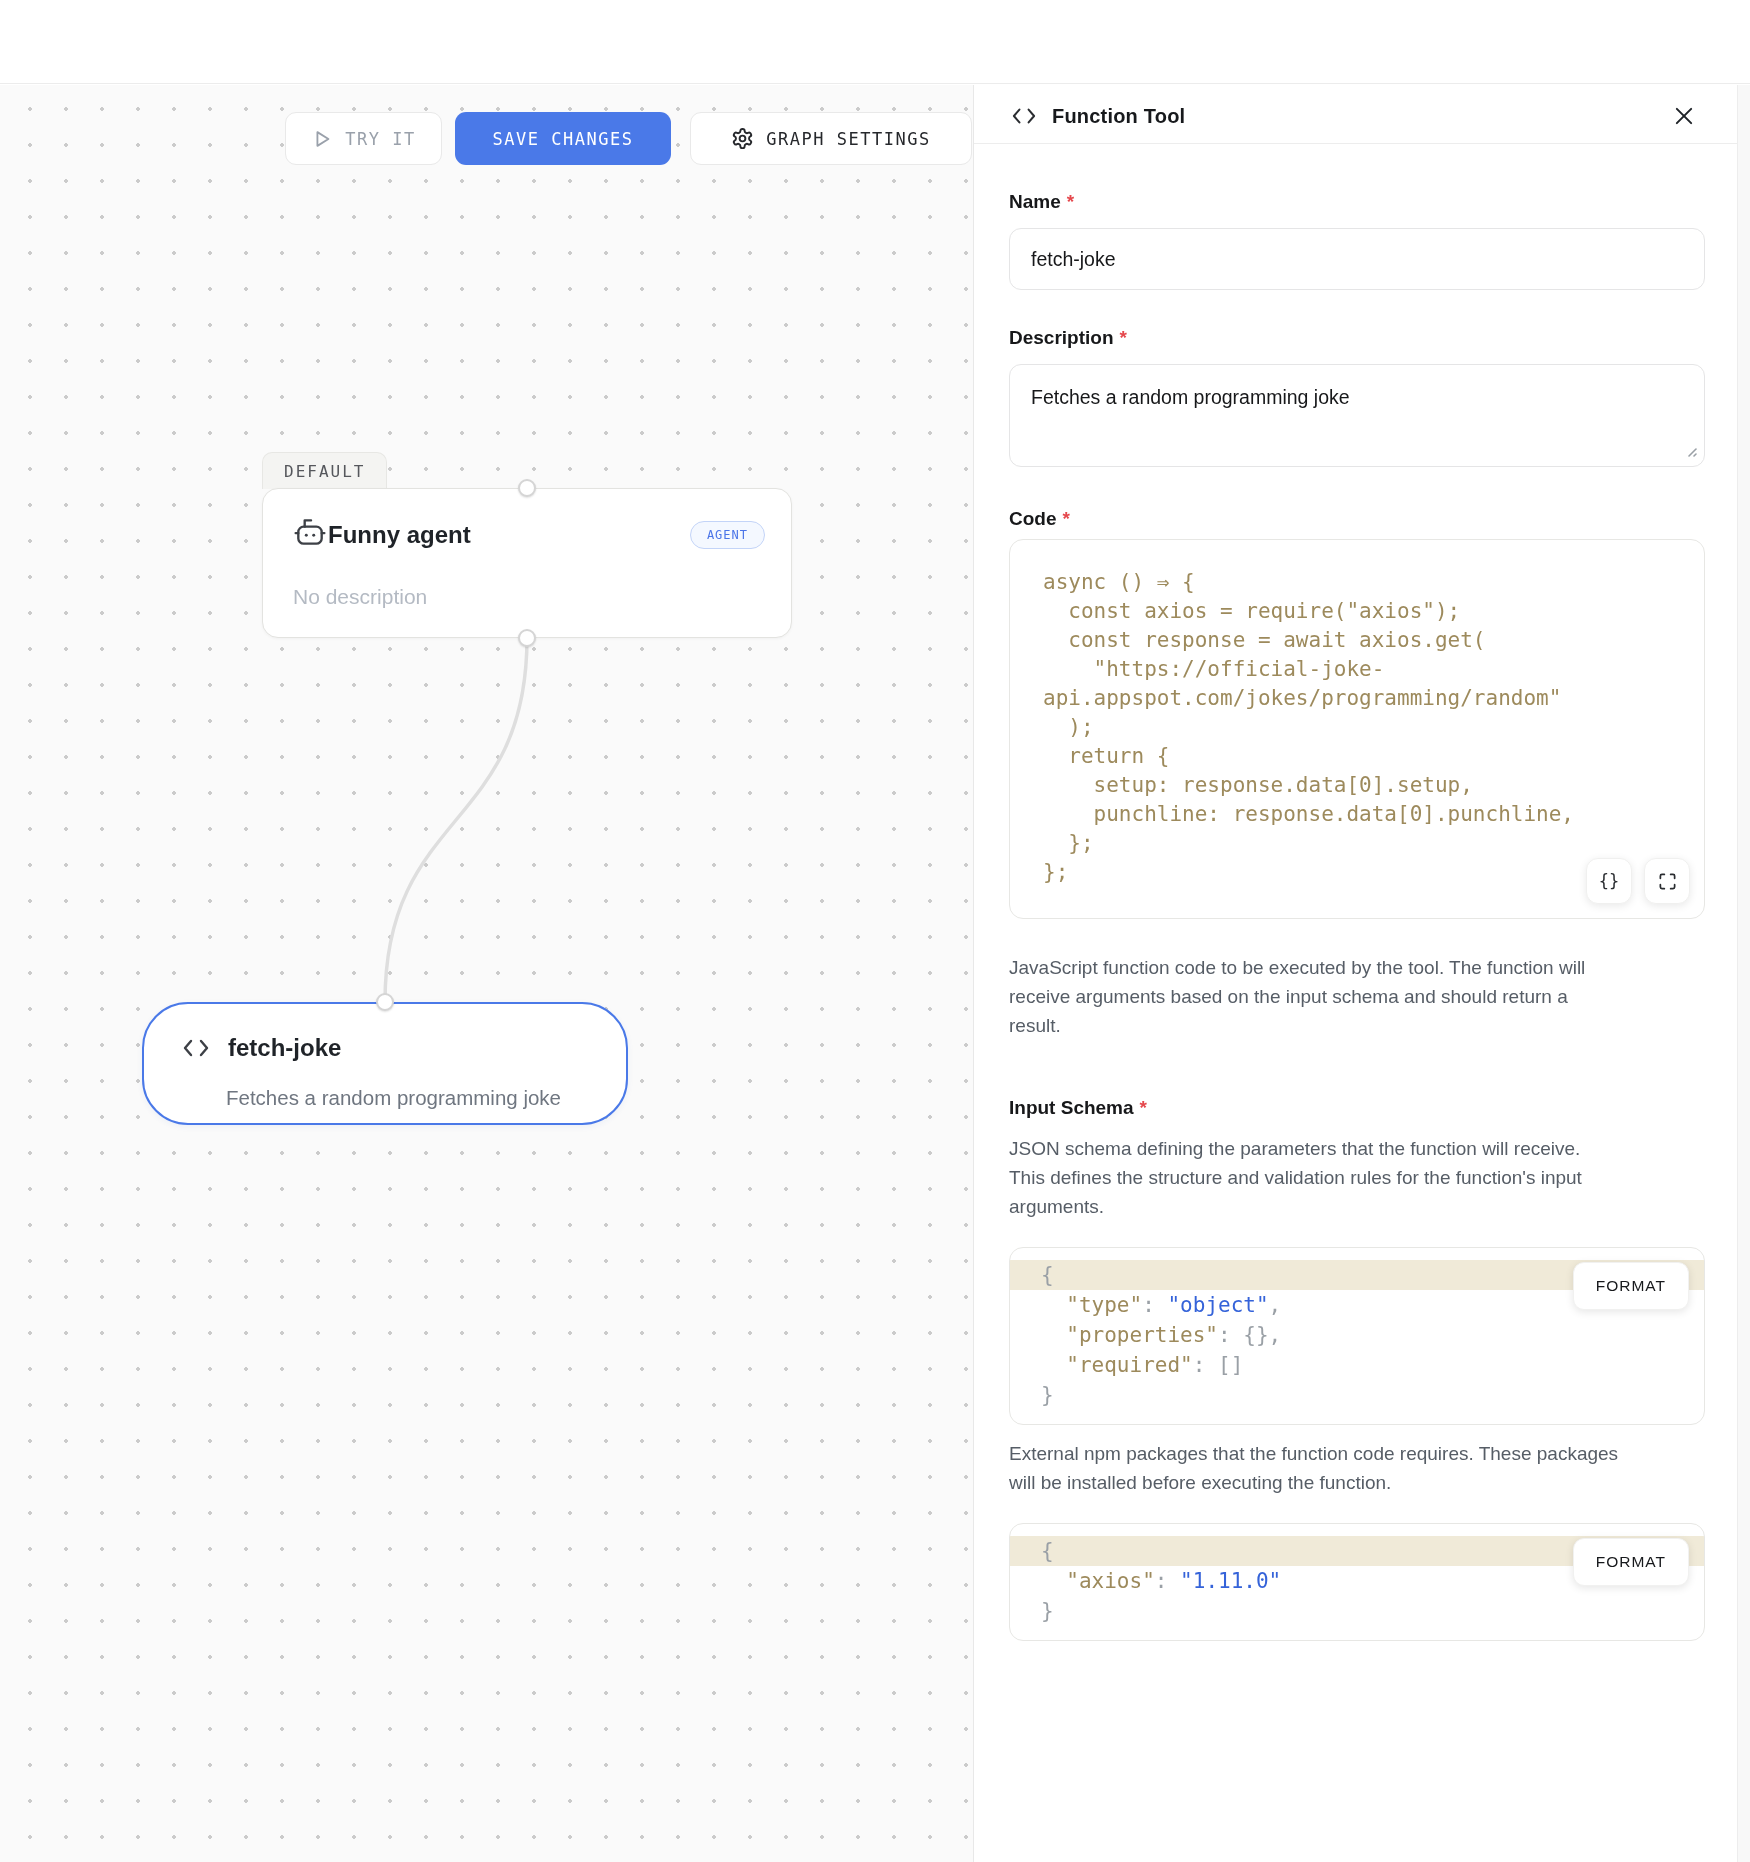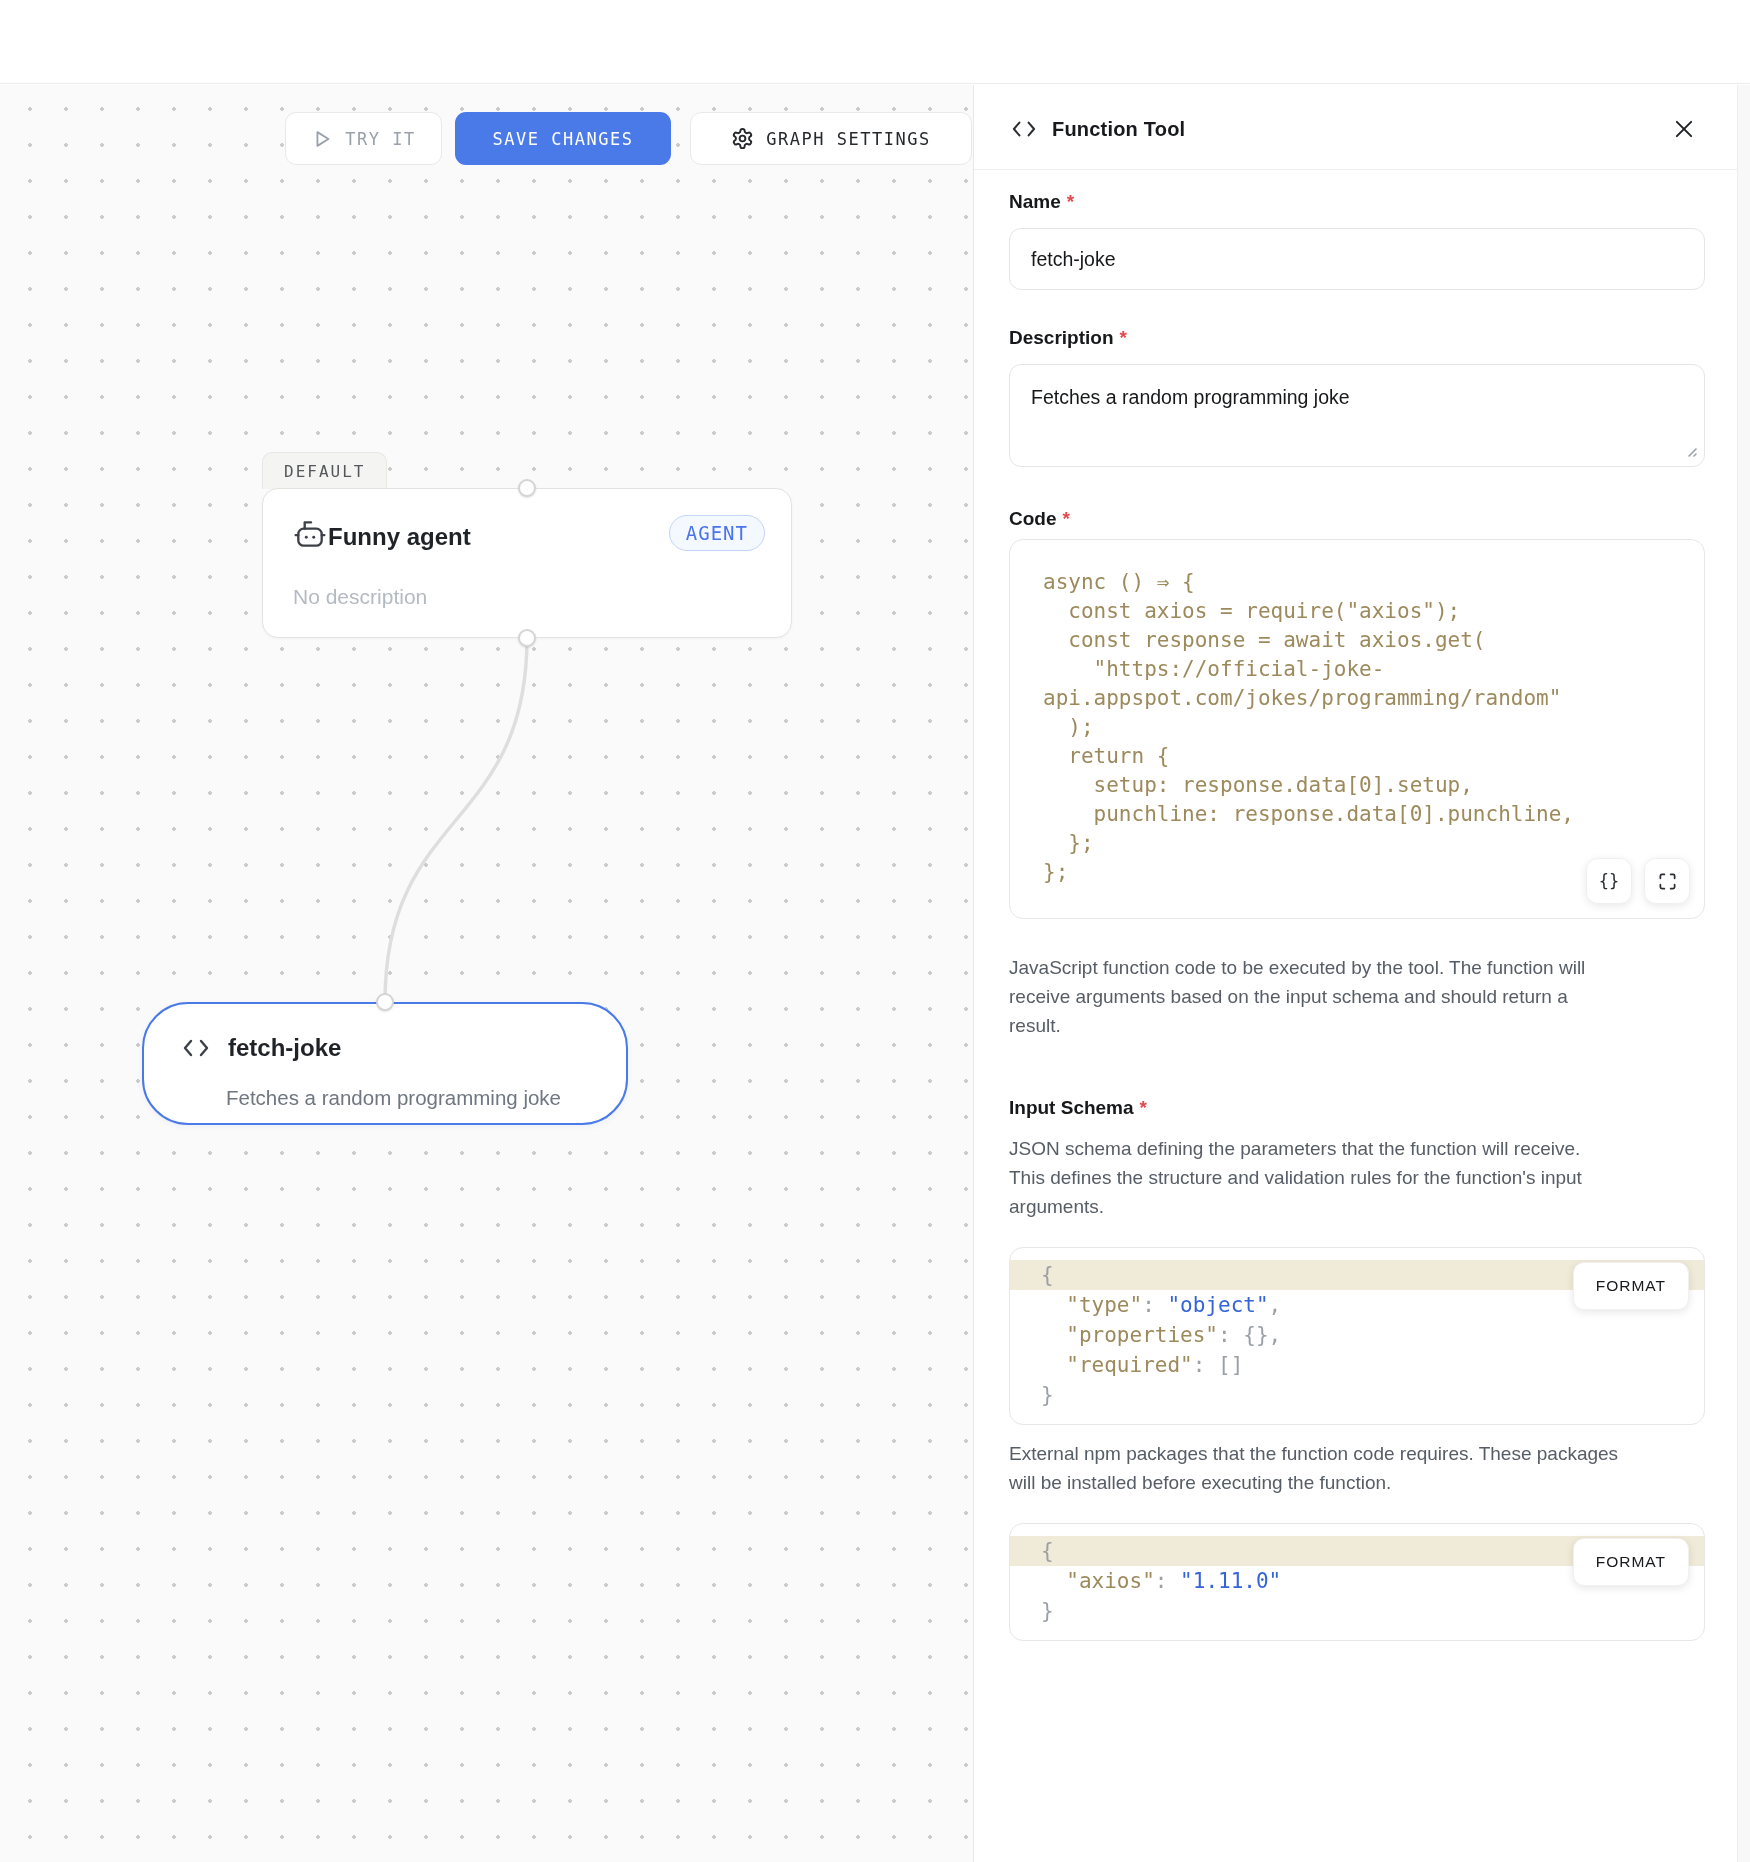--- a/index.html
+++ b/index.html
@@ -29,38 +29,38 @@
   .btn-graph { left:690px; width:282px; background:#fff; border:1.5px solid #e9e9e9; color:#26282c; }
 
   
   .group-tab { position:absolute; left:262px; top:367px; height:37px; padding:0 21px;
     display:flex; align-items:center; background:#f4f4f2; border:1.5px solid #e7e7e4; border-bottom:none;
     border-radius:10px 10px 0 0; font-family:"DejaVu Sans Mono",monospace; font-size:16px; letter-spacing:2px; color:#55575c; }
   .agent-node { position:absolute; left:262px; top:403px; width:530px; height:150px; background:#fff;
     border:1.5px solid #e3e3e0; border-radius:16px; box-shadow:0 1px 3px rgba(0,0,0,.04); }
   .agent-row { position:absolute; left:30px; right:26px; top:26px; display:flex; align-items:flex-end; gap:1px; }
   .agent-title { font-size:24px; font-weight:bold; color:#1f2328; }
-  .agent-badge { margin-left:auto; font-family:"DejaVu Sans Mono",monospace; font-size:19px; letter-spacing:1px;
+  .agent-badge { margin-left:auto; font-family:"DejaVu Sans Mono",monospace; font-size:12px; letter-spacing:1px;
     color:#4a74e8; background:#f4f8ff; border:1.5px solid #c3d4f8; border-radius:999px; padding:6px 16px; }
   .agent-desc { position:absolute; left:30px; top:96px; font-size:21px; color:#b4bac3; }
 
   .handle { position:absolute; width:18px; height:18px; border-radius:50%; background:#fff;
     border:2px solid #d5d5d5; box-shadow:0 1px 2px rgba(0,0,0,.12); }
 
   
   .tool-node { position:absolute; left:142px; top:917px; width:486px; height:123px; background:#fff;
     border:2.5px solid #4a79e8; border-radius:46px; box-shadow:0 2px 6px rgba(40,80,180,.06); }
   .tool-row { position:absolute; left:38px; top:30px; display:flex; align-items:center; gap:18px; }
   .tool-title { font-size:24px; font-weight:bold; color:#1f2328; }
   .tool-desc { position:absolute; left:82px; top:82px; font-size:20.5px; color:#6f7680; }
 
   
   .panel { position:absolute; top:85px; left:973px; right:0; bottom:0; background:#fff; border-left:1px solid #e8e8e8; }
   .scroll-strip { position:absolute; top:0; right:0; bottom:0; width:13px; background:#f8f8f8; border-left:1px solid #ededed; }
-  .panel-header { position:absolute; top:0; left:0; right:13px; height:85px; border-bottom:1px solid #ededed;
+  .panel-header { position:absolute; top:0; left:0; right:13px; height:59px; border-bottom:1px solid #ededed;
     display:flex; align-items:center; padding:4px 38px 0 37px; gap:15px; }
   .panel-title { font-size:20px; font-weight:bold; color:#17191c; letter-spacing:.2px; }
   .close-btn { margin-left:auto; width:30px; height:30px; display:flex; align-items:center; justify-content:center; cursor:pointer; color:#1f2328; }
 
   .panel-body { position:absolute; top:67px; left:0; right:13px; bottom:0; padding:28px 32px 0 35px; overflow:hidden; }
 
   .f-label { margin-top:10px; font-size:19px; font-weight:bold; color:#17181a; line-height:24px; }
   .req { color:#e5484d; margin-left:6px; font-weight:bold; }
   .f-input { display:block; width:100%; height:62px; margin-top:14px; border:1.5px solid #e5e5e6; border-radius:12px;
     padding:0 21px; font-size:19.5px; color:#17181a; background:#fff; outline:none;

